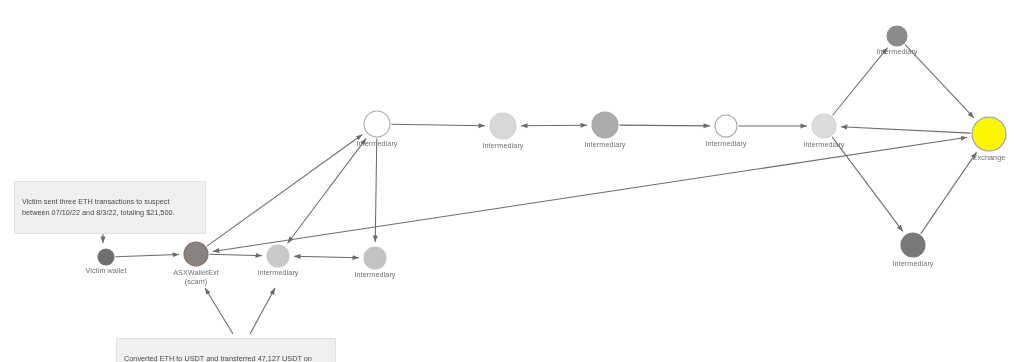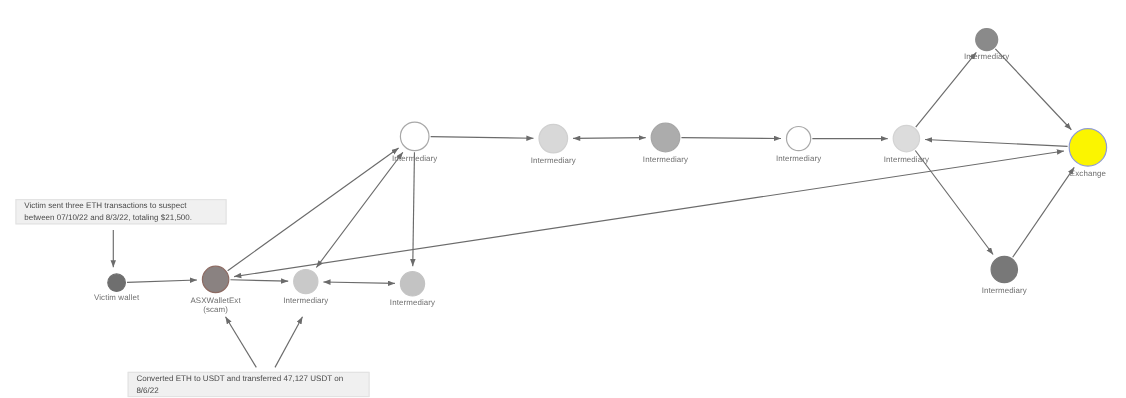--- a/index.html
+++ b/index.html
@@ -44,21 +44,21 @@
     fill: none;
   }
   .annotation {
     position: absolute;
     background: #f0f0f0;
     border: 1px solid #e2e2e2;
     color: #4a4a4a;
     font-family: "Liberation Sans", sans-serif;
     font-size: 7.3px;
     line-height: 1.45;
-    padding: 0 7px;
+    padding: 15px 7px;
     box-sizing: border-box;
   }
   #annotation-victim {
     left: 14px;
     top: 181px;
     width: 192px;
   }
   #annotation-usdt {
     left: 116px;
     top: 338px;

